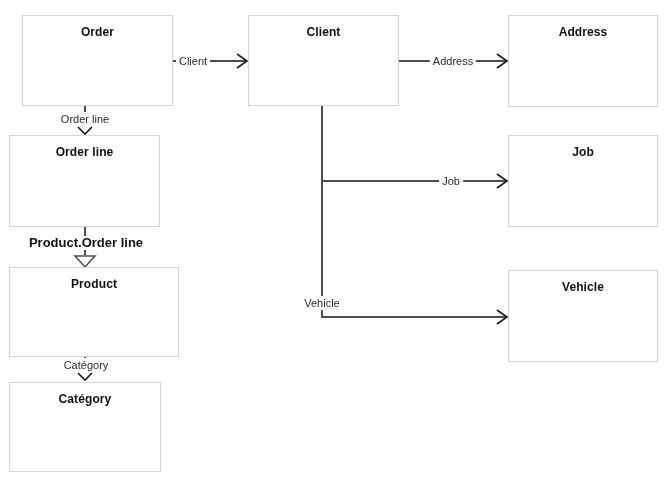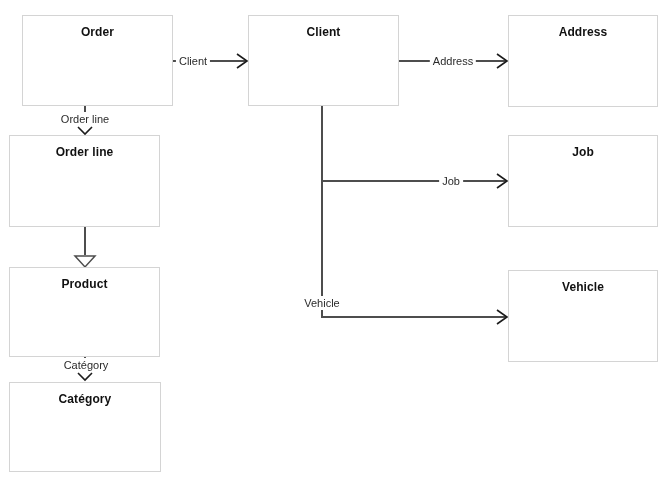--- a/index.html
+++ b/index.html
@@ -43,21 +43,21 @@
     font-size:13px;
     font-weight:bold;
     color:#111111;
   }
   
   .n-order    {left:9px;  top:15px;  width:151px; height:91px;margin-left:13px;}
   .n-client   {left:248px;top:15px;  width:151px; height:91px;}
   .n-address  {left:508px;top:15px;  width:150px; height:92px;}
   .n-orderline{left:9px;  top:135px; width:151px; height:92px;}
   .n-job      {left:508px;top:135px; width:150px; height:92px;}
-  .n-product  {left:9px;  top:267px; width:151px; height:90px;}
+  .n-product  {left:9px;  top:267px; width:170px; height:90px;}
   .n-vehicle  {left:508px;top:270px; width:150px; height:92px;}
   .n-category {left:9px;  top:382px; width:152px; height:90px;}
   
   .l-client  {left:193px;top:54px;}
   .l-address {left:453px;top:54px;}
   .l-orderline{left:85px;top:112px;}
   .l-job     {left:451px;top:174px;}
   .l-prodline{left:86px; top:236px;}
   .l-vehicle {left:322px;top:296px;}
   .l-category{left:86px; top:358px;}
@@ -127,16 +127,17 @@
     <span class="title">Vehicle</span>
   </div>
   <div class="node n-category">
     <span class="title">Catégory</span>
   </div>
 
   <span class="edge-label l-client">Client</span>
   <span class="edge-label l-address">Address</span>
   <span class="edge-label l-orderline">Order line</span>
   <span class="edge-label l-job">Job</span>
+  <span class="edge-label big l-prodline">Product.Order line</span>
   <span class="edge-label l-vehicle">Vehicle</span>
   <span class="edge-label l-category">Catégory</span>
 
 </div>
 
 </body></html>

